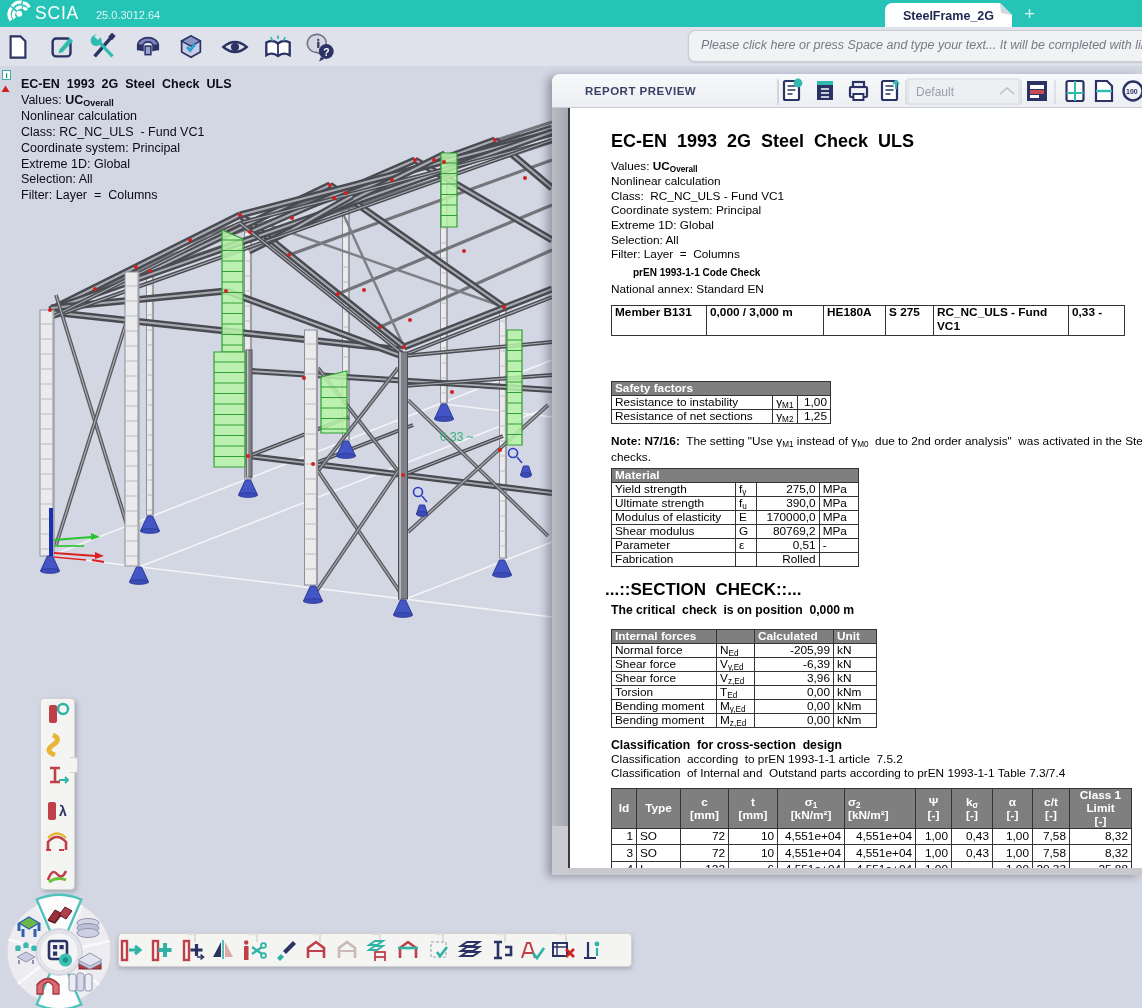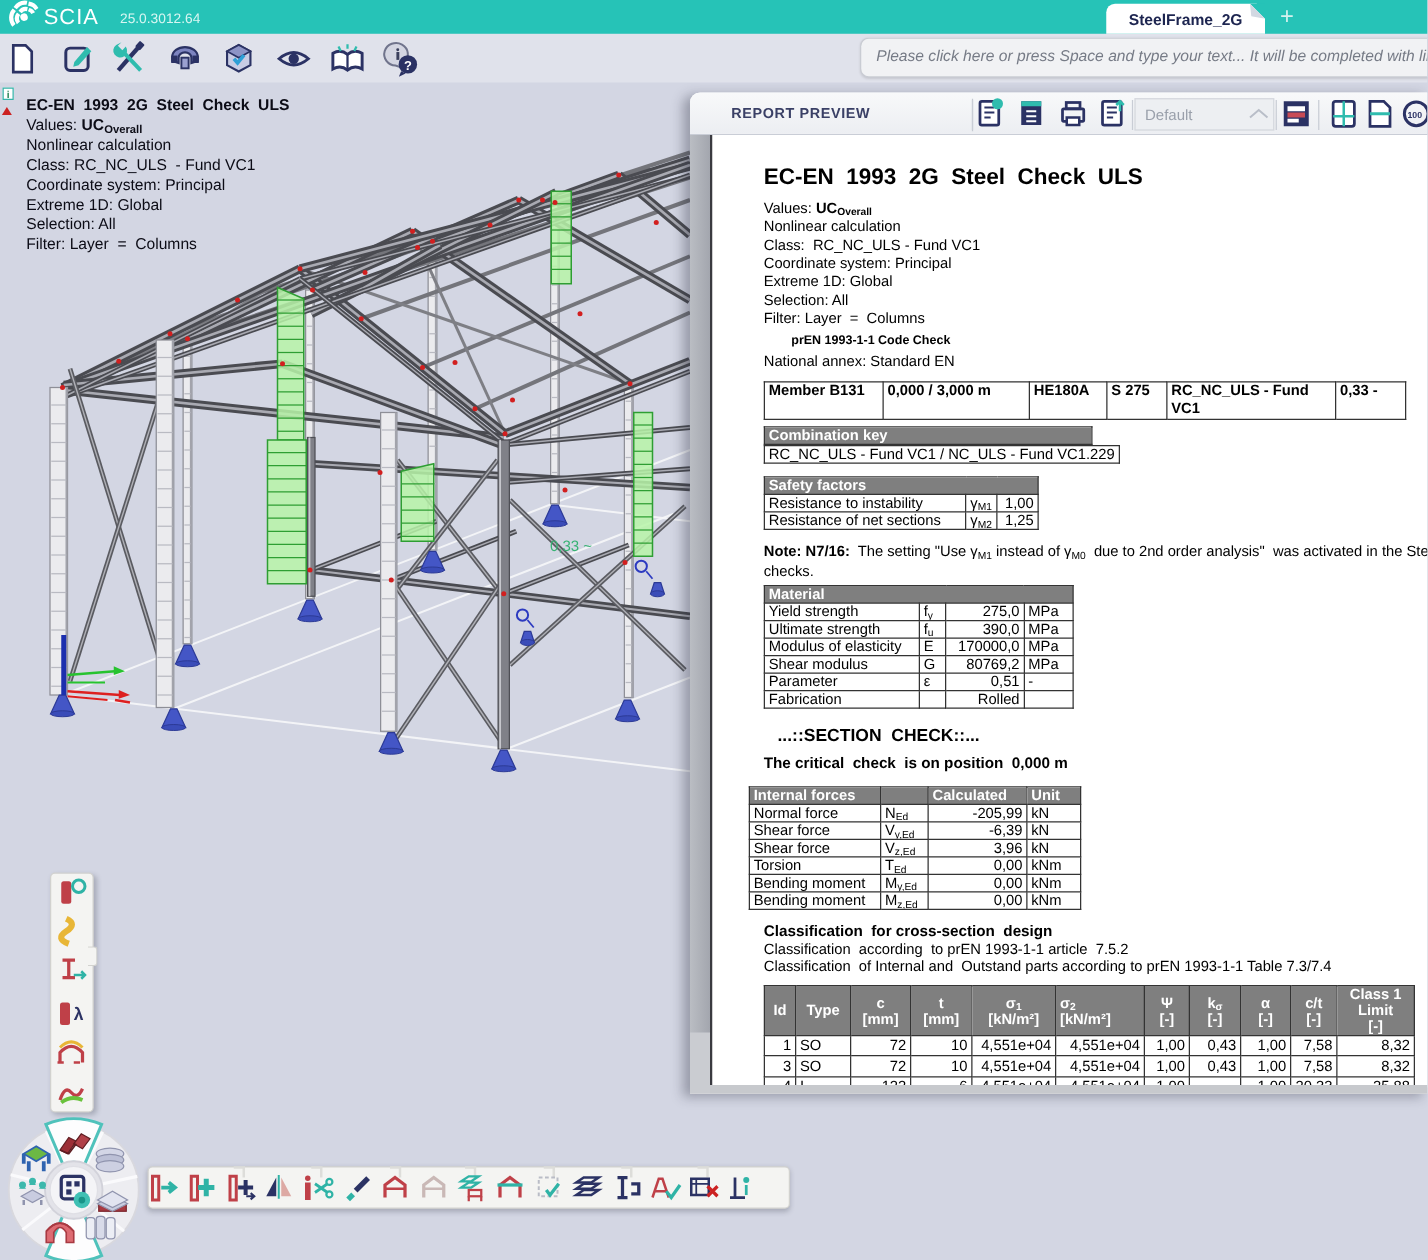--- a/index.html
+++ b/index.html
@@ -568,36 +568,20 @@
                 <td style="vertical-align:top"><b>Member B131</b></td>
                 <td style="vertical-align:top"><b>0,000 / 3,000 m</b></td>
                 <td style="vertical-align:top"><b>HE180A</b></td>
                 <td style="vertical-align:top"><b>S 275</b></td>
                 <td style="vertical-align:top;white-space:normal;line-height:13.5px"><b>RC_NC_ULS - Fund VC1</b></td>
                 <td style="vertical-align:top"><b>0,33 -</b></td>
               </tr>
             </tbody>
           </table>
         </div>
-        <div class="t" style="left:41px;top:233px">
-          <table>
-            <tbody>
-              <tr style="height:13px">
-                <th style="width:262px">Combination key</th>
-              </tr>
-            </tbody>
-          </table>
-          <table>
-            <tbody>
-              <tr style="height:14px">
-                <td style="width:283px">RC_NC_ULS - Fund VC1 / NC_ULS - Fund VC1.229</td>
-              </tr>
-            </tbody>
-          </table>
-        </div>
         <div class="t" style="left:41px;top:273px">
           <table>
             <tbody>
               <tr style="height:12px">
                 <th colspan="3" style="width:219px">Safety factors</th>
               </tr>
               <tr style="height:13px">
                 <td style="width:157px">Resistance to instability</td>
                 <td style="width:24px">γ<sub>M1</sub></td>
                 <td class="num" style="width:32px">1,00</td>
@@ -658,23 +642,23 @@
               </tr>
               <tr style="height:13.6px">
                 <td>Fabrication</td>
                 <td></td>
                 <td class="num">Rolled</td>
                 <td></td>
               </tr>
             </tbody>
           </table>
         </div>
-        <div class="t" style="left:52px;top:472px;font-weight:bold;font-size:14px;text-align:center;">...::SECTION&nbsp; CHECK::...</div>
+        <div class="t" style="left:35px;top:472px;font-weight:bold;font-size:17px;text-align:center;">...::SECTION&nbsp; CHECK::...</div>
         <div class="t" style="left:41px;top:495px;font-weight:bold;font-size:12.2px;">The critical&nbsp; check&nbsp; is on position&nbsp; 0,000 m</div>
-        <div class="t" style="left:29px;top:521px">
+        <div class="t" style="left:41px;top:521px">
           <table>
             <colgroup>
               <col style="width:105px">
               <col style="width:38px">
               <col style="width:79px">
               <col style="width:43px">
             </colgroup>
             <tbody>
               <tr style="height:13px">
                 <th>Internal forces</th>

